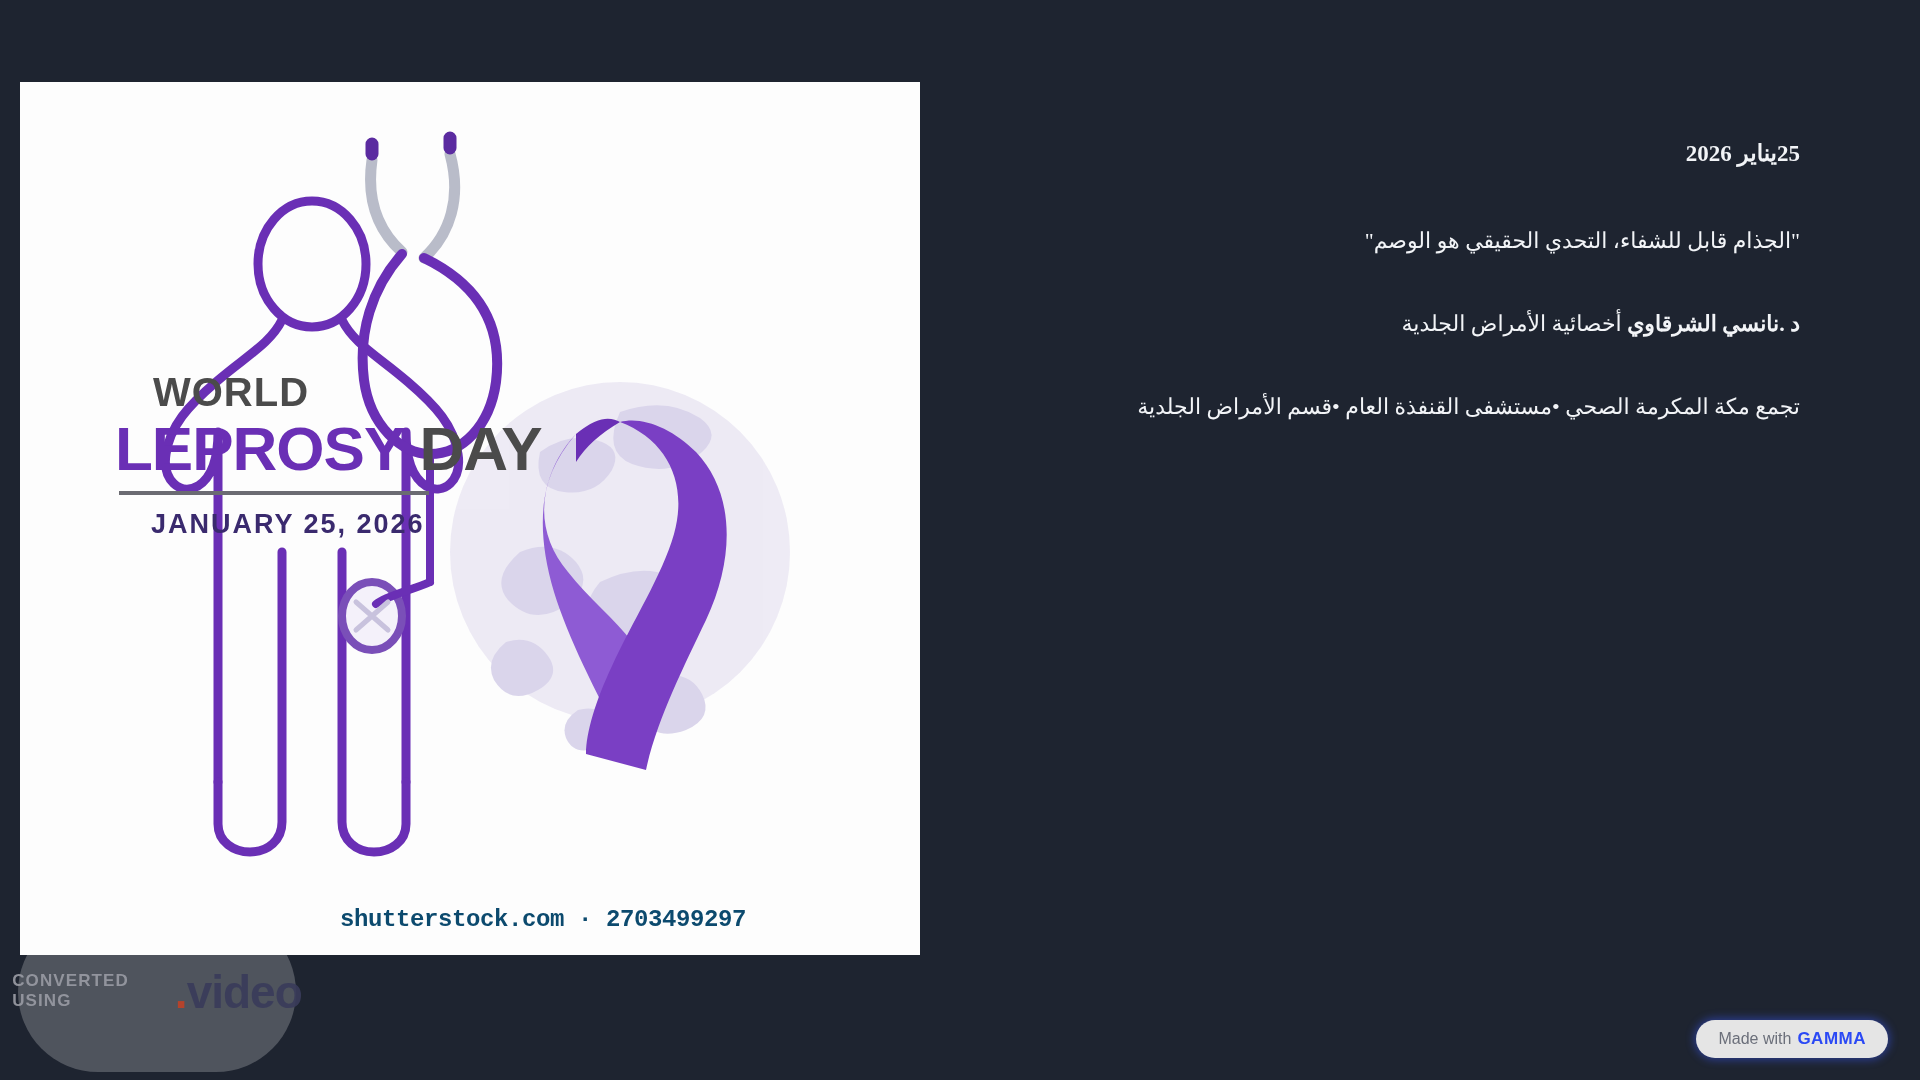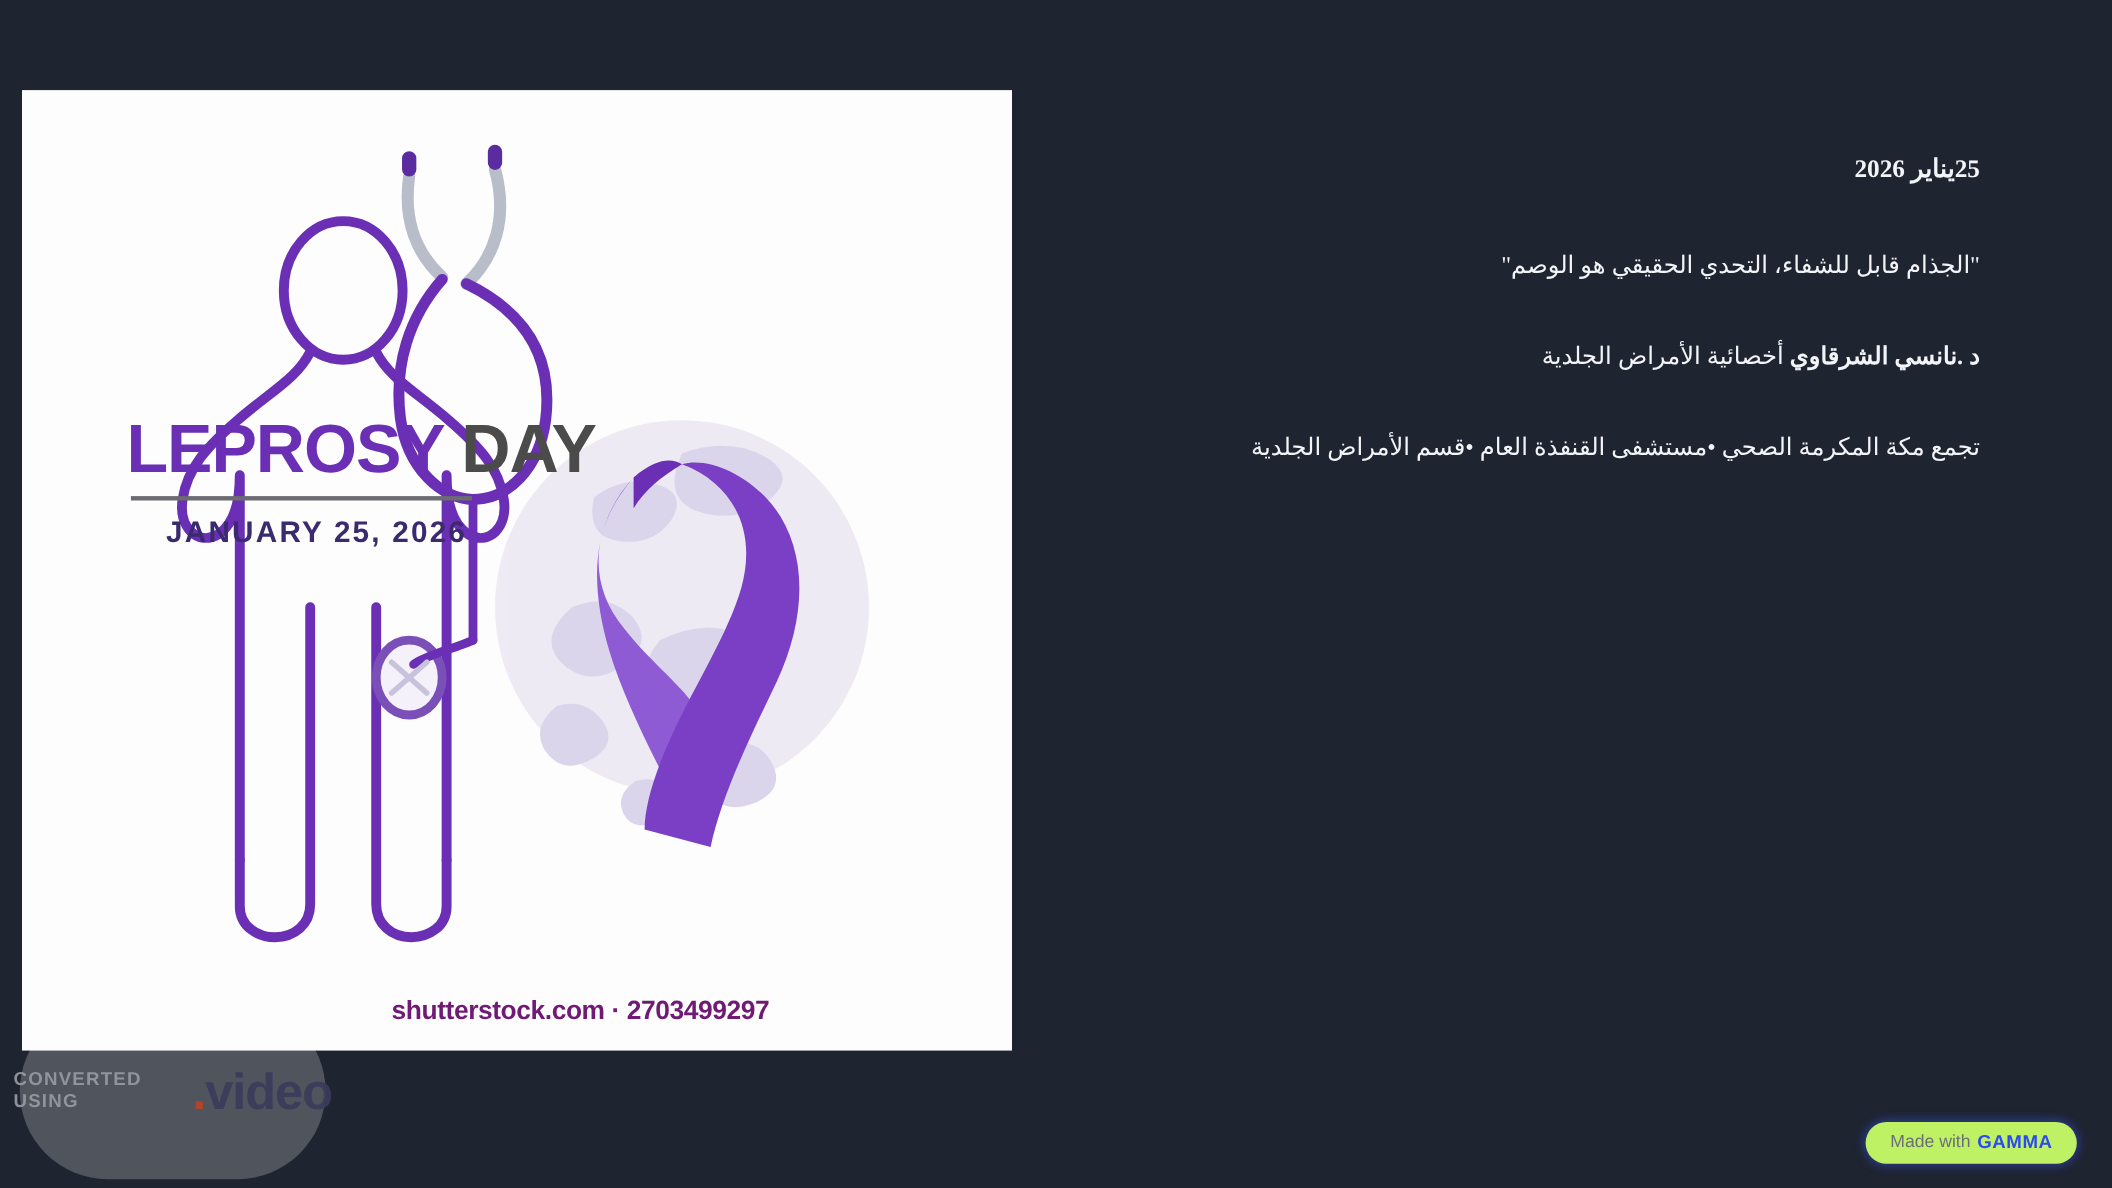--- a/index.html
+++ b/index.html
@@ -63,27 +63,26 @@
     letter-spacing:2px;
     color:#3a2a6e;
     margin-top:14px;
     margin-left:36px;
     white-space:nowrap;
   }
 
   .shutter{
     position:absolute;
     left:320px;bottom:22px;
-    font-family:Liberation Sans, sans-serif;
+    font-family:Liberation Mono, monospace;
     font-weight:600;
     font-size:24px;
-    color:#701a75;
+    color:#0c4a6e;
     letter-spacing:-0.4px;
     white-space:nowrap;
-    margin-left:16px;
   }
 
   
   .content{
     position:absolute;
     left:950px;top:82px;
     width:850px;height:873px;
     direction:rtl;
     text-align:right;
   }
@@ -142,21 +141,21 @@
     line-height:1;
     letter-spacing:-1px;
     align-self:center;
     margin-left:46px;
   }
   .av-dot{color:#b4432c;}
 
   .gamma{
     position:absolute;
     right:32px;bottom:22px;
-    background:#bef264;
+    background:#e5e5e5;
     border-radius:22px;
     padding:9px 22px;
     display:flex;align-items:center;gap:6px;
     box-shadow:0 0 9px 2px rgba(60,90,255,.45);
   }
   .gamma-made{
     font-family:"Liberation Sans", sans-serif;
     font-size:16px;color:#6b6f7a;font-weight:400;
   }
   .gamma-brand{
@@ -237,20 +236,21 @@
                    L626 688
                    C636 640 664 584 686 538
                    C716 474 714 410 676 370
                    C652 346 622 334 600 340 Z" fill="#7a3fc4"></path>
           <path d="M556 352 C580 332 592 336 600 340
                    C580 352 566 364 556 380 Z" fill="#6a2fb5"></path>
         </g>
       </svg>
 
       <div class="wl-text">
+        <div class="wl-world">WORLD</div>
         <div class="wl-main"><span class="wl-leprosy">LEPROSY</span><span class="wl-day"> DAY</span></div>
         <div class="wl-rule"></div>
         <div class="wl-date">JANUARY 25, 2026</div>
       </div>
 
       <div class="shutter">shutterstock.com · 2703499297</div>
     </div>
   </div>
 
   <div class="content">

